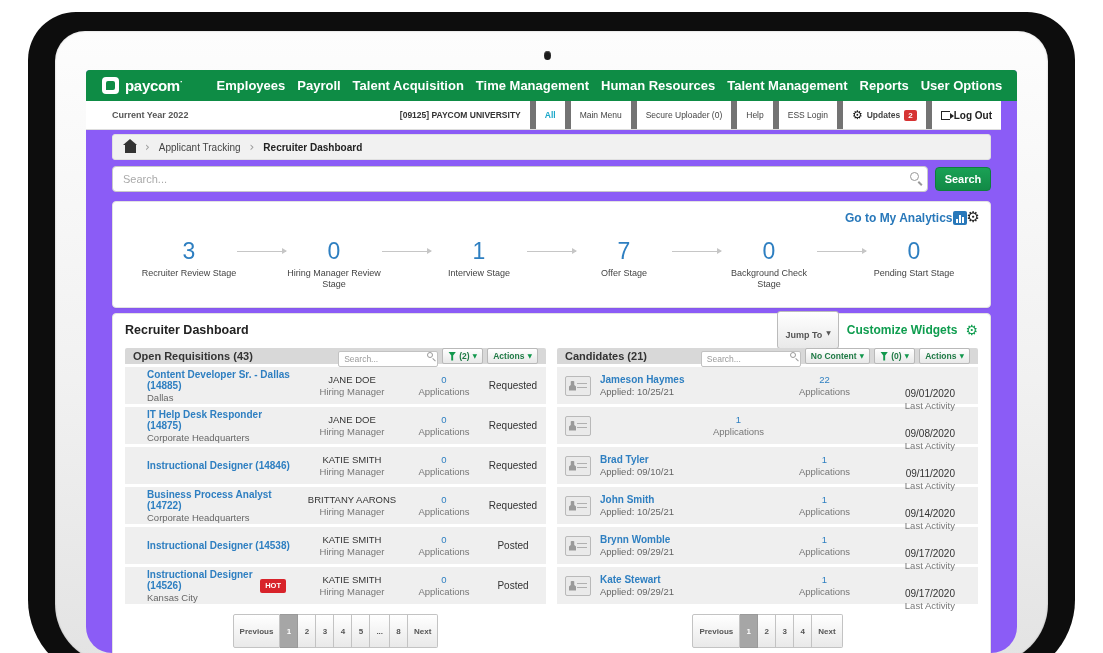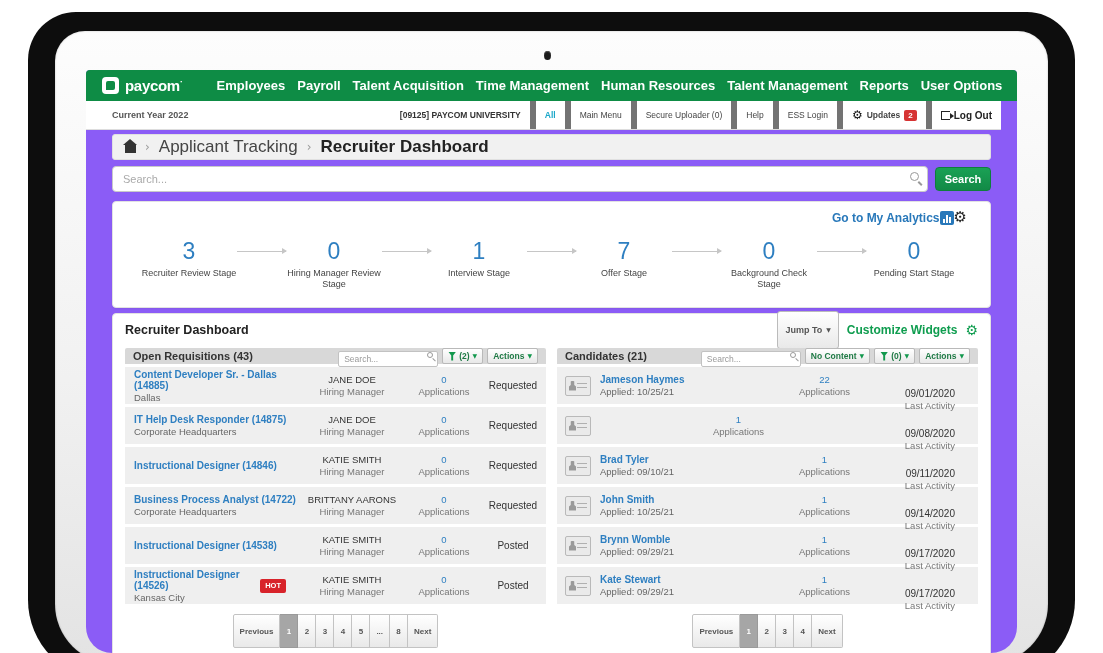--- a/index.html
+++ b/index.html
@@ -52,42 +52,42 @@
   .col { position:absolute; left:26px; width:879px; }
 
   
   .breadcrumb { top:64px; height:26px; background:#f1f1f1; border:1px solid #e0e0e0;
                 border-radius:3px; display:flex; align-items:center; gap:9px; padding:0 12px; }
   .home-icon { width:11px; height:8px; background:#333; position:relative; margin-top:4px; cursor:pointer; }
   .home-icon::before { content:""; position:absolute; left:-2px; top:-6px; width:0; height:0;
                 border-left:7.5px solid transparent; border-right:7.5px solid transparent;
                 border-bottom:6px solid #333; }
   .crumb-sep { color:#9a9a9a; font-size:12px; }
-  .crumb { font-size:17px; color:#444; cursor:pointer; }
+  .crumb { font-size:10px; color:#444; cursor:pointer; }
   .crumb.current { font-weight:700; color:#222; }
 
   
   .searchrow { top:95px; height:28px; display:flex; align-items:center; }
   .search-box { flex:1; position:relative; height:26px; }
   .search-box input { width:100%; height:100%; border:1px solid #c9c9c9; border-radius:4px;
                 background:#fff; padding:0 28px 0 10px; font-size:11px; color:#333;
                 font-family:"Liberation Sans",sans-serif; }
   .search-box input::placeholder { color:#aaa; }
   .mag { position:absolute; right:9px; top:6px; width:9px; height:9px; border:1.5px solid #999;
          border-radius:50%; }
   .mag::after { content:""; position:absolute; left:8px; top:8px; width:5px; height:1.5px;
          background:#999; transform:rotate(45deg); transform-origin:0 0; }
   .search-btn { margin-left:7px; width:56px; height:24px; border:1px solid #0f7e3e; border-radius:4px;
          background:linear-gradient(#1aa155,#128a46); color:#fff; font-size:11px; font-weight:700;
          display:flex; align-items:center; justify-content:center; cursor:pointer; }
 
   
   .pipecard { top:131px; height:107px; background:#fff; border:1px solid #e2e2e2; border-radius:4px;
               box-shadow:0 1px 2px rgba(0,0,0,.06); }
-  .analytics { position:absolute; right:23px; top:8px; display:flex; align-items:center; }
+  .analytics { position:absolute; right:10px; top:8px; display:flex; align-items:center; }
   .analytics-link { color:#2878ba; font-size:12px; font-weight:700; cursor:pointer; }
   .chart-icon { width:14px; height:14px; background:#2878ba; border-radius:2px; display:flex;
                 align-items:flex-end; justify-content:center; gap:1px; padding:2px; cursor:pointer; }
   .chart-icon i { display:block; width:2px; background:#fff; }
   .gear-lg { font-size:15px; color:#222; line-height:1; cursor:pointer; }
   .stages { position:absolute; left:28px; right:28px; top:36px; display:flex; align-items:flex-start; }
   .stage { width:96px; text-align:center; }
   .stage-count { font-size:23px; color:#2e7fc1; font-weight:400; line-height:26px; cursor:pointer; }
   .stage-label { font-size:9px; color:#444; line-height:11px; margin-top:4px; }
   .stage-arrow { flex:1; height:0; border-top:1.5px solid #c6c6c6; margin-top:13px; position:relative; }
@@ -95,21 +95,21 @@
                 border-left:5px solid #c6c6c6; border-top:3.5px solid transparent;
                 border-bottom:3.5px solid transparent; }
 
   
   .dashcard { top:243px; height:420px; background:#fff; border:1px solid #e2e2e2;
               border-radius:4px 4px 0 0; box-shadow:0 1px 2px rgba(0,0,0,.06); }
   .dash-head { height:32px; display:flex; align-items:center; padding:0 12px; }
   .dash-title { font-size:12.5px; font-weight:700; color:#222; }
   .dash-right { margin-left:auto; display:flex; align-items:center; gap:8px; }
   .btn-mini { height:18px; border:1px solid #bbb; border-radius:3px;
-              background:linear-gradient(#fff,#e9e9e9); display:flex; align-items:center; gap:4px;
+              background:linear-gradient(#fff,#e9e9e9); display:flex; gap:4px;
               padding:18px 7px; font-size:9px; font-weight:700; color:#555; cursor:pointer; }
   .caret { font-size:6px; line-height:1; }
   .customize { color:#0f9d4f; font-size:12px; font-weight:700; cursor:pointer; }
   .gear-green { font-size:14px; color:#0f9d4f; line-height:1; cursor:pointer; }
 
   .panels { display:flex; gap:11px; padding:2px 12px 0 12px; }
   .panel { flex:1; min-width:0; }
   .panel-head { height:16px; background:#d8d8d8; border-radius:2px 2px 0 0; display:flex;
                 align-items:center; padding:0 8px; }
   .panel-title { font-size:11px; font-weight:700; color:#333; }
@@ -124,21 +124,21 @@
   .mini-mag::after { content:""; position:absolute; left:5.2px; top:5.2px; width:3.5px; height:1.2px;
                 background:#9a9a9a; transform:rotate(45deg); transform-origin:0 0; }
   .btn-xs { height:16px; border:1px solid #b9b9b9; border-radius:2px;
             background:linear-gradient(#fff,#e8e8e8); display:flex; align-items:center; gap:3px;
             padding:0 5px; font-size:8.5px; font-weight:700; color:#1f7a45; cursor:pointer; white-space:nowrap; }
   .funnel { width:8px; height:9px; background:#12984d; display:inline-block;
             clip-path:polygon(0 0,100% 0,62% 45%,62% 100%,38% 100%,38% 45%); }
   .caret-g { color:#12984d; }
 
   .row { margin-top:3px; height:37px; background:#efefef; display:flex; align-items:center; }
-  .r-title { flex:1; min-width:0; padding-left:9px; }
+  .r-title { flex:1; min-width:0; padding-left:22px; }
   .job-link { color:#2e7fc1; font-size:10px; font-weight:600; cursor:pointer; }
   .job-loc { color:#666; font-size:9.5px; margin-top:1px; }
   .hot { background:#d8232a; color:#fff; font-size:7.5px; font-weight:700; padding:2.5px 5px;
          border-radius:2px; margin-right:10px; }
   .r-mgr { width:112px; text-align:center; font-size:9.5px; color:#333; line-height:12px; }
   .r-mgr .sub { color:#777; }
   .r-apps { width:72px; text-align:center; font-size:9.5px; line-height:12px; }
   .r-apps .num { color:#2e7fc1; cursor:pointer; }
   .r-apps .sub { color:#777; }
   .r-status { width:66px; text-align:center; font-size:10px; color:#333; }

